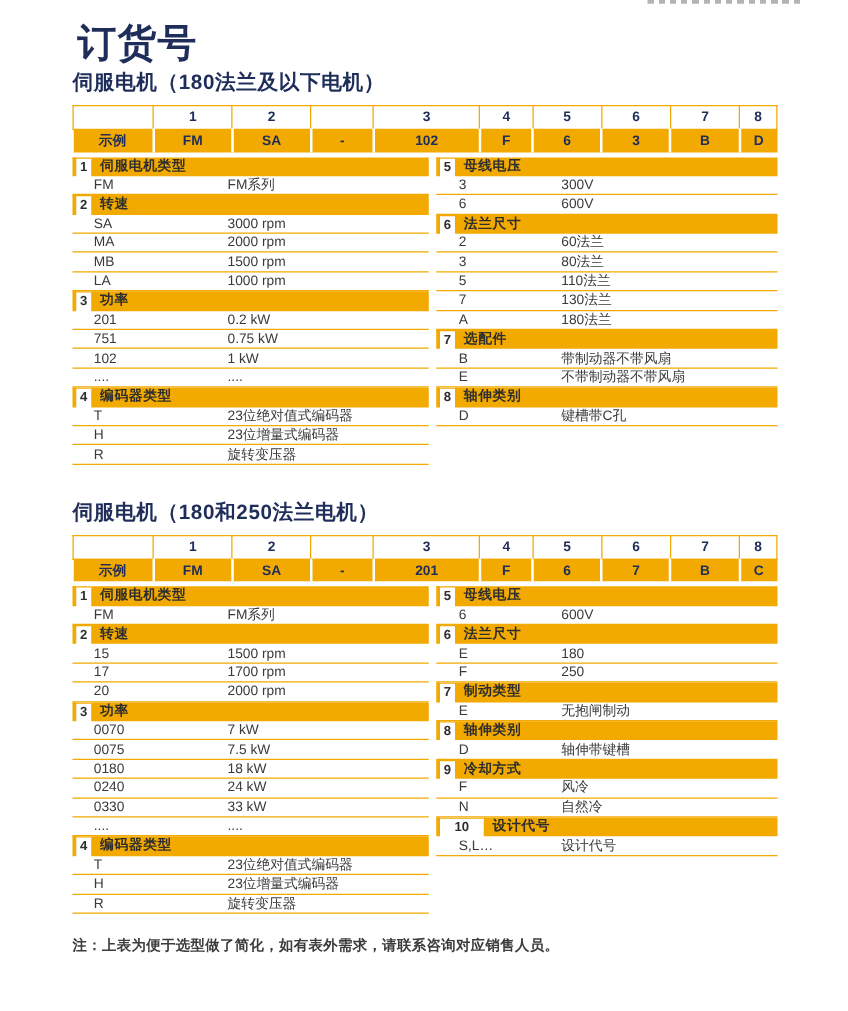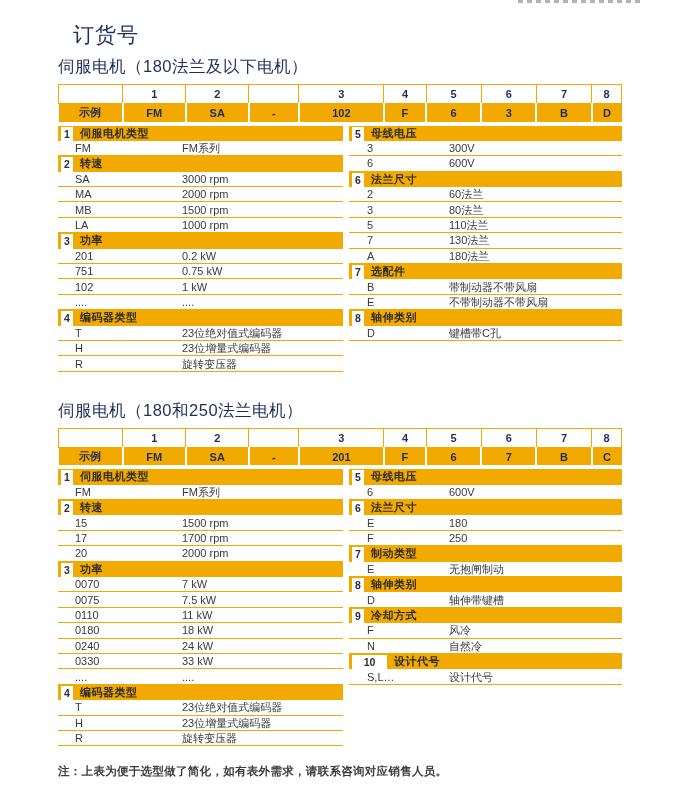--- a/index.html
+++ b/index.html
@@ -13,27 +13,27 @@
     width:678px;height:809px;overflow:hidden;background:#fff;
     font-family:"Liberation Sans", sans-serif;color:var(--txt);
     position:relative;
   }
   .header-remnant{
     position:absolute;top:0;right:38px;width:122px;height:3px;opacity:.65;
     background:repeating-linear-gradient(90deg,#8a8a8a 0 5px,transparent 5px 9px);
   }
   .content{position:absolute;left:58px;top:0;width:564px;padding-top:20px;}
   h1.page-title{
-    margin:0 0 6px 15px;font-size:21px;line-height:30px;font-weight:normal;
+    margin:0 0 6px 4px;font-size:31px;line-height:30px;font-weight:bold;
     color:var(--navy);letter-spacing:1px;
   }
   section.block{margin:0;}
   section.block + section.block{margin-top:28px;}
   h2.subtitle{
-    margin:0 0 8px 0;font-size:16.5px;line-height:20px;font-weight:normal;
+    margin:0 0 8px 0;font-size:16.5px;line-height:20px;font-weight:bold;
     color:var(--navy);letter-spacing:.5px;
   }
   table.codes-table{
     border-collapse:collapse;table-layout:fixed;width:100%;
   }
   table.codes-table td{
     height:19px;text-align:center;vertical-align:middle;
     font-size:11px;font-weight:bold;color:var(--navy);padding:0;
   }
   tr.hdr td{background:#fff;border:1px solid var(--amber);}
@@ -318,24 +318,20 @@
             </div>
             <div class="row">
               <span class="code">0070</span>
               <span class="desc">7 kW</span>
             </div>
             <div class="row">
               <span class="code">0075</span>
               <span class="desc">7.5 kW</span>
             </div>
             <div class="row">
-              <span class="code">0110</span>
-              <span class="desc">11 kW</span>
-            </div>
-            <div class="row">
               <span class="code">0180</span>
               <span class="desc">18 kW</span>
             </div>
             <div class="row">
               <span class="code">0240</span>
               <span class="desc">24 kW</span>
             </div>
             <div class="row">
               <span class="code">0330</span>
               <span class="desc">33 kW</span>

